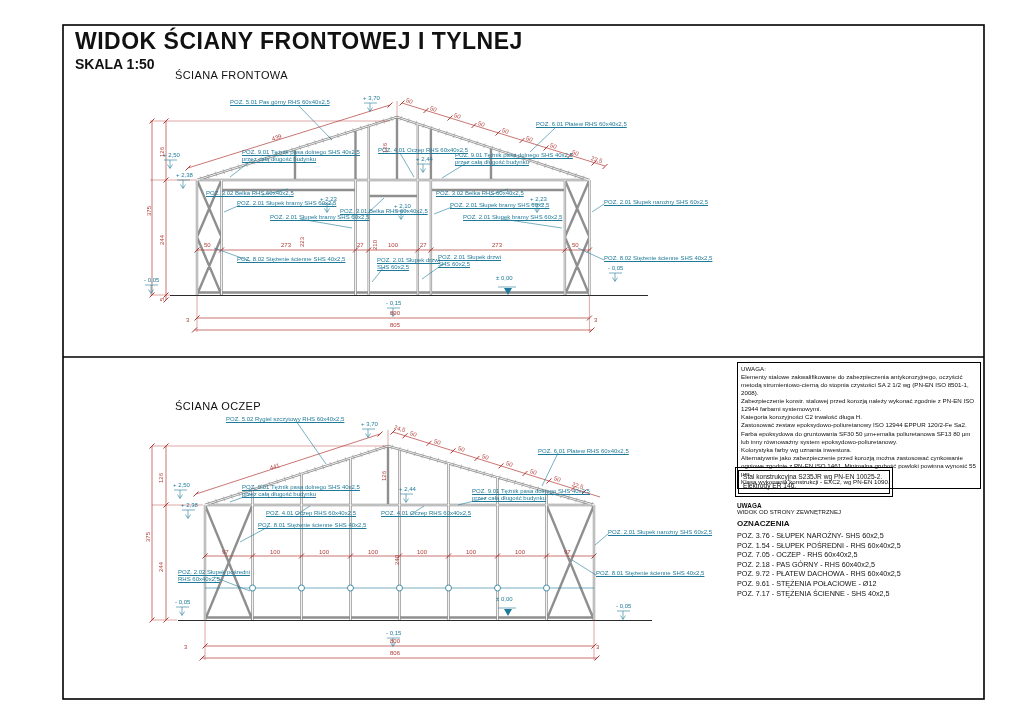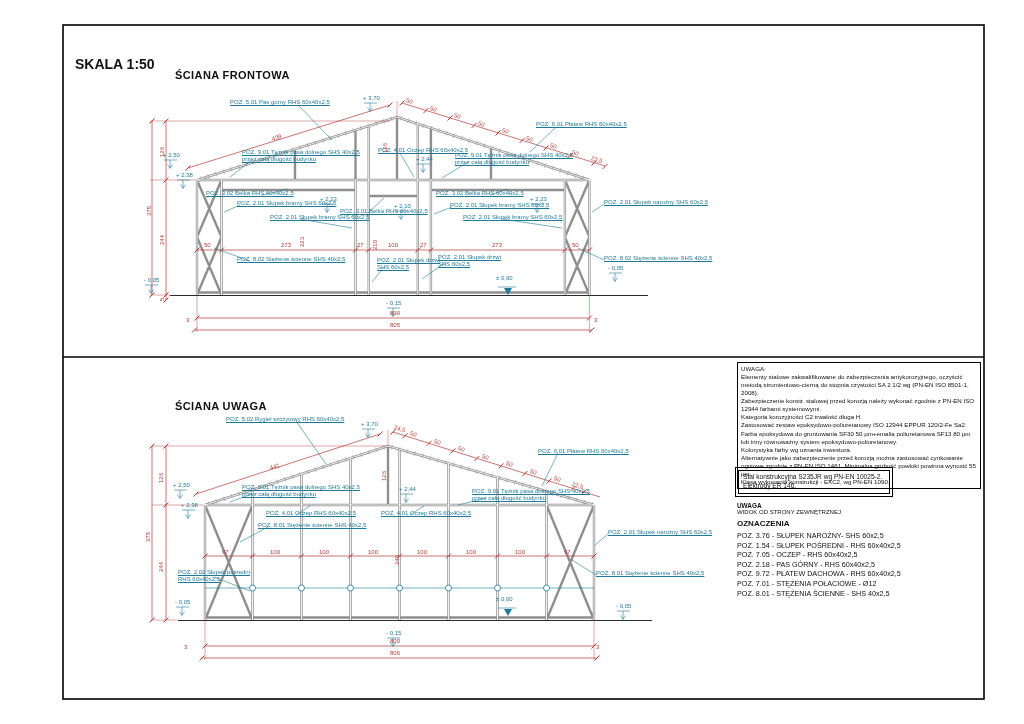--- a/index.html
+++ b/index.html
@@ -14,21 +14,21 @@
   .red{stroke:#b23b36;stroke-width:.7;fill:none;}
   .redthin{stroke:#b23b36;stroke-width:.45;fill:none;}
   .tick{stroke:#b23b36;stroke-width:1;fill:none;}
   .teal{stroke:#1f7a99;stroke-width:.6;fill:none;}
   .purl{stroke:#9a9a9a;stroke-width:.6;fill:none;}
   .node{stroke:#1f7a99;stroke-width:.8;fill:#fff;}
   .tri{fill:#1f7a99;stroke:none;}
   
   .page-title{position:absolute;left:75px;top:28px;font-size:23px;font-weight:bold;letter-spacing:.5px;}
   .page-scale{position:absolute;left:75px;top:56px;font-size:14px;font-weight:bold;}
-  .view-heading{position:absolute;font-size:11px;letter-spacing:.4px;font-weight:bold;}
+  .view-heading{position:absolute;font-size:11px;letter-spacing:.4px;}
   .ann{position:absolute;font-size:6px;line-height:1.15;white-space:pre-line;}
   .poz{color:#1f7a99;text-decoration:underline;}
   .elev{color:#1f7a99;}
   .dim,.dimv,.rotL,.rotR{color:#b23b36;}
   .dimv{transform:rotate(-90deg);transform-origin:0 0;}
   .rotL{transform:rotate(-16.7deg);transform-origin:0 50%;}
   .rotR{transform:rotate(16.7deg);transform-origin:0 50%;}
   
   .uwaga-box{position:absolute;left:737px;top:362px;width:236px;border:1px solid #000;
              padding:2px 3px;font-size:6.2px;line-height:1.3;}
@@ -91,23 +91,24 @@
     </g>
 
     <g>
       <path class="teal" d="M296 421L326 464 M558 453L542 486 M252 494L230 502 M486 498L458 505 M296 515L310 506 M410 515L424 506 M268 527L240 542 M596 575L572 560 M214 577L250 591 M608 534L595 545 M498 608H516"></path>
       <polygon class="tri" points="504,609 512,609 508,616"></polygon>
     </g>
 
     <path id="elev-arrows" class="teal" d="M364 103h13M370 103v8M367.5 107.5L370 111.5L372.5 107.5M164 160h13M170 160v8M167.5 164.5L170 168.5L172.5 164.5M177 180h13M183 180v8M180.5 184.5L183 188.5L185.5 184.5M417 164h13M423 164v8M420.5 168.5L423 172.5L425.5 168.5M321 204h13M327 204v8M324.5 208.5L327 212.5L329.5 208.5M531 204h13M537 204v8M534.5 208.5L537 212.5L539.5 208.5M395 211h13M401 211v8M398.5 215.5L401 219.5L403.5 215.5M145 285h13M151 285v8M148.5 289.5L151 293.5L153.5 289.5M609 273h13M615 273v8M612.5 277.5L615 281.5L617.5 277.5M387 308h13M393 308v8M390.5 312.5L393 316.5L395.5 312.5M362 429h13M368 429v8M365.5 433.5L368 437.5L370.5 433.5M174 490h13M180 490v8M177.5 494.5L180 498.5L182.5 494.5M182 510h13M188 510v8M185.5 514.5L188 518.5L190.5 514.5M400 494h13M406 494v8M403.5 498.5L406 502.5L408.5 498.5M176 607h13M182 607v8M179.5 611.5L182 615.5L184.5 611.5M617 611h13M623 611v8M620.5 615.5L623 619.5L625.5 615.5M387 638h13M393 638v8M390.5 642.5L393 646.5L395.5 642.5"></path>
   </svg>
 
+  <div class="page-title">WIDOK ŚCIANY FRONTOWEJ I TYLNEJ</div>
   <div class="page-scale">SKALA 1:50</div>
   <div class="view-heading" style="left:175px;top:69px;">ŚCIANA FRONTOWA</div>
-  <div class="view-heading" style="left:175px;top:400px;">ŚCIANA UWAGA</div>
+  <div class="view-heading" style="left:175px;top:400px;">ŚCIANA OCZEP</div>
 
   <div>
 
   <span class="ann poz" style="left: 230px; top: 99px;">POZ. 5.01 Pas górny RHS 60x40x2,5</span>
       <span class="ann poz" style="left: 536px; top: 121px;">POZ. 6.01 Płatew RHS 60x40x2,5</span>
       <span class="ann poz" style="left: 242px; top: 149px;">POZ. 9.01 Tężnik pasa dolnego SHS 40x2,5
 przez całą długość budynku</span>
       <span class="ann poz" style="left: 455px; top: 152px;">POZ. 9.01 Tężnik pasa dolnego SHS 40x2,5
 przez całą długość budynku</span>
       <span class="ann poz" style="left: 378px; top: 147px;">POZ. 4.01 Oczep RHS 60x40x2,5</span>
@@ -237,17 +238,17 @@
   <div class="view-note-title">UWAGA</div>
   <div class="view-note">WIDOK OD STRONY ZEWNĘTRZNEJ</div>
   <div class="legend-title">OZNACZENIA</div>
   <div class="legend-list">
 
   <div class="legend-item">POZ. 3.76 - SŁUPEK NAROŻNY- SHS 60x2,5</div>
       <div class="legend-item">POZ. 1.54 - SŁUPEK POŚREDNI - RHS 60x40x2,5</div>
       <div class="legend-item">POZ. 7.05 - OCZEP - RHS 60x40x2,5</div>
       <div class="legend-item">POZ. 2.18 - PAS GÓRNY - RHS 60x40x2,5</div>
       <div class="legend-item">POZ. 9.72 - PŁATEW DACHOWA - RHS 60x40x2,5</div>
-      <div class="legend-item">POZ. 7.01 - STĘŻENIA POŁACIOWE - Ø12</div>
-      <div class="legend-item">POZ. 8.01 - STĘŻENIA ŚCIENNE - SHS 40x2,5</div>
+      <div class="legend-item">POZ. 9.61 - STĘŻENIA POŁACIOWE - Ø12</div>
+      <div class="legend-item">POZ. 7.17 - STĘŻENIA ŚCIENNE - SHS 40x2,5</div>
     </div>
 
 </div>
 
 </body></html>

